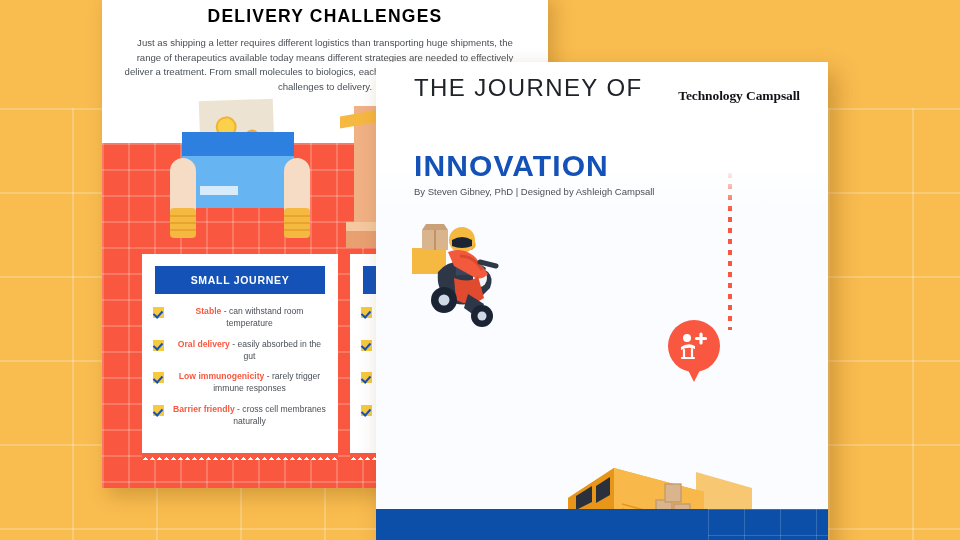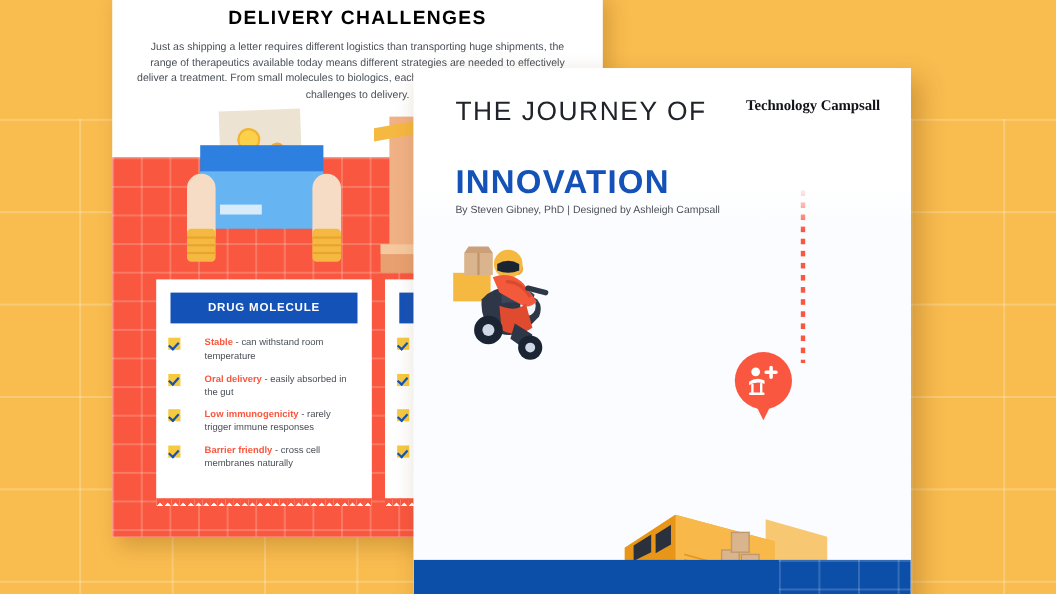--- a/index.html
+++ b/index.html
@@ -122,21 +122,21 @@
     position:absolute;top:262px;width:196px;height:206px;background:#ffffff;
   }
   .feat-1{left:40px;}
   .feat-2{left:248px;}
   .feat-head{
     margin:12px 13px 0 13px;height:28px;background:#1452B8;
     display:flex;align-items:center;justify-content:center;
     color:#fff;font-size:10.5px;font-weight:700;letter-spacing:.7px;
   }
   .feat-list{margin:12px 11px 0 11px;}
-  .feat-item{display:flex;gap:22px;margin-bottom:9px;}
+  .feat-item{display:flex;gap:8px;margin-bottom:9px;text-align:center;}
   .chk{
     flex:0 0 auto;width:11px;height:11px;background:#F6C93F;position:relative;margin-top:1px;
   }
   .chk:after{
     content:"";position:absolute;left:2px;top:1.5px;width:4px;height:7px;
     border:solid #1452B8;border-width:0 2px 2px 0;transform:rotate(42deg);
   }
   .feat-txt{font-size:8.6px;line-height:1.38;color:#4A4F57;}
   .feat-txt b{color:#F9573F;font-weight:700;}
   .zigzag{
@@ -147,21 +147,21 @@
   }
 
   
   .card-front{
     position:absolute;left:376px;top:62px;width:452px;height:490px;
     background:#ffffff;overflow:hidden;
     box-shadow:8px 10px 22px rgba(120,70,10,.33);
   }
   .fc-head{position:absolute;left:0;top:0;width:100%;height:148px;}
   .t-small{
-    position:absolute;left:38px;top:26px;color:#20232A;
+    position:absolute;left:38px;top:12px;color:#20232A;
     font-size:24px;font-weight:400;letter-spacing:1.4px;
   }
   .t-big1,.t-big2{
     position:absolute;left:38px;color:#1452B8;font-weight:800;
     font-size:30px;letter-spacing:1.1px;
   }
   .t-big1{top:52px;} .t-big2{top:87px;}
   .byline{
     position:absolute;left:38px;top:124px;color:#4A4F57;font-size:9.5px;
   }
@@ -287,21 +287,21 @@
           </svg>
         </div>
         <div class="pallet">
           <div class="pallet-top"></div>
         </div>
         <div class="pallet-yellow"></div>
       </div>
     </div>
 
     <div class="feat feat-1">
-      <div class="feat-head">DRUG MOLECULE</div>
+      <div class="feat-head">SMALL JOURNEY</div>
       <div class="feat-list">
         <div class="feat-item">
           <span class="chk"></span>
           <span class="feat-txt"><b>Stable</b><span> - can withstand room temperature</span></span>
         </div>
         <div class="feat-item">
           <span class="chk"></span>
           <span class="feat-txt"><b>Oral delivery</b><span> - easily absorbed in the gut</span></span>
         </div>
         <div class="feat-item">

